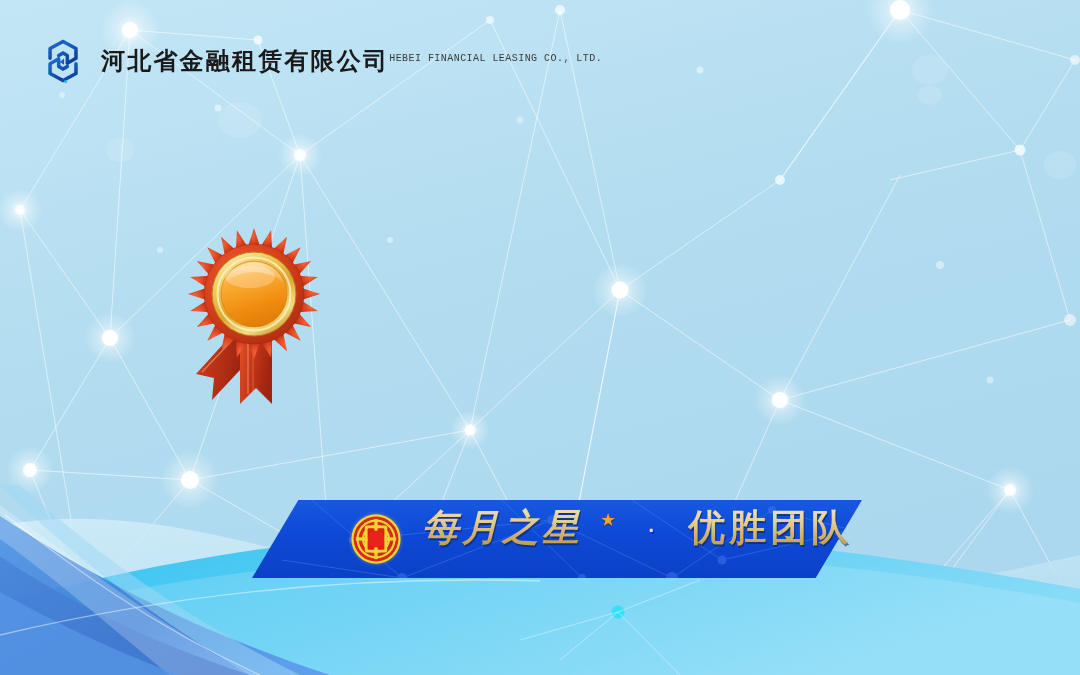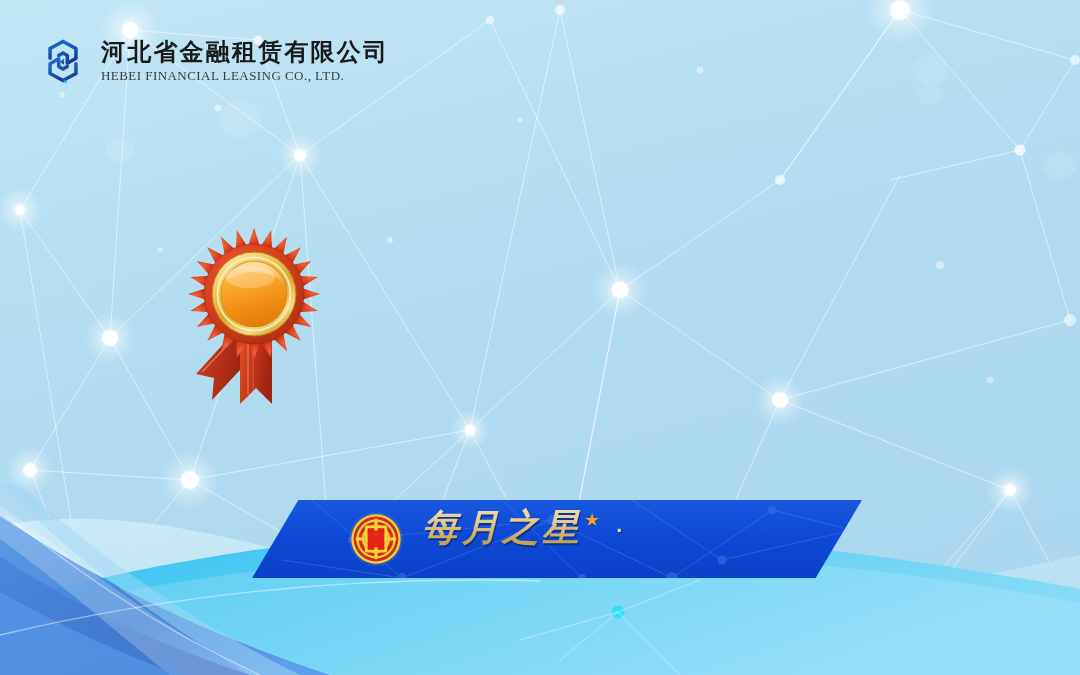--- a/index.html
+++ b/index.html
@@ -39,39 +39,39 @@
     gap: 11px;
     z-index: 20;
   }
   .brand-mark {
     width: 54px;
     height: 54px;
     flex: none;
   }
   .brand-text {
     display: flex;
-    flex-direction: column;
+    flex-direction: row;
     justify-content: center;
     line-height: 1;
   }
   .brand-cn {
     font-size: 24px;
     font-weight: 700;
     letter-spacing: 2.2px;
     color: #1a1a1a;
     white-space: nowrap;
     font-family: "DejaVu Sans", "Liberation Sans", sans-serif;
   }
   .brand-en {
     margin-top: 5px;
-    font-size: 13px;
+    font-size: 10px;
     letter-spacing: 0.45px;
     color: #3b3b3b;
     white-space: nowrap;
-    font-family: Liberation Serif, serif;
+    font-family: Liberation Mono, monospace;
   }
 
   
   .medal {
     position: absolute;
     left: 178px;
     top: 222px;
     width: 150px;
     height: 185px;
     z-index: 15;
@@ -134,21 +134,21 @@
     width: 56px;
     height: 56px;
   }
   .banner-text {
     position: absolute;
     left: 170px;
     top: 0;
     height: 56px;
     display: flex;
     align-items: center;
-    gap: 0;
+    gap: 16px;
   }
   .bt-script {
     font-family: "DejaVu Sans", "Liberation Sans", sans-serif;
     font-size: 37px;
     font-weight: 700;
     font-style: italic;
     letter-spacing: 3px;
     background: linear-gradient(180deg, #f3e5bd 0%, #e2cb90 38%, #c9a85c 72%, #b8933f 100%);
     -webkit-background-clip: text;
     background-clip: text;
@@ -549,16 +549,17 @@
       <rect x="35" y="31" width="30" height="38" rx="2" fill="#e01f15"></rect>
       <rect x="47" y="14" width="6" height="72" fill="#f2d332"></rect>
       <rect x="14" y="47" width="72" height="6" fill="#f2d332"></rect>
       <circle cx="50" cy="50" r="15" fill="#e8241a"></circle>
     </svg>
 
     <div class="banner-text">
       <span class="bt-script">每月之星</span>
       <span class="bt-star">★</span>
       <span class="bt-dot">·</span>
+      <span class="bt-bold">优胜团队</span>
     </div>
   </div>
 
 </div>
 
 </body></html>

